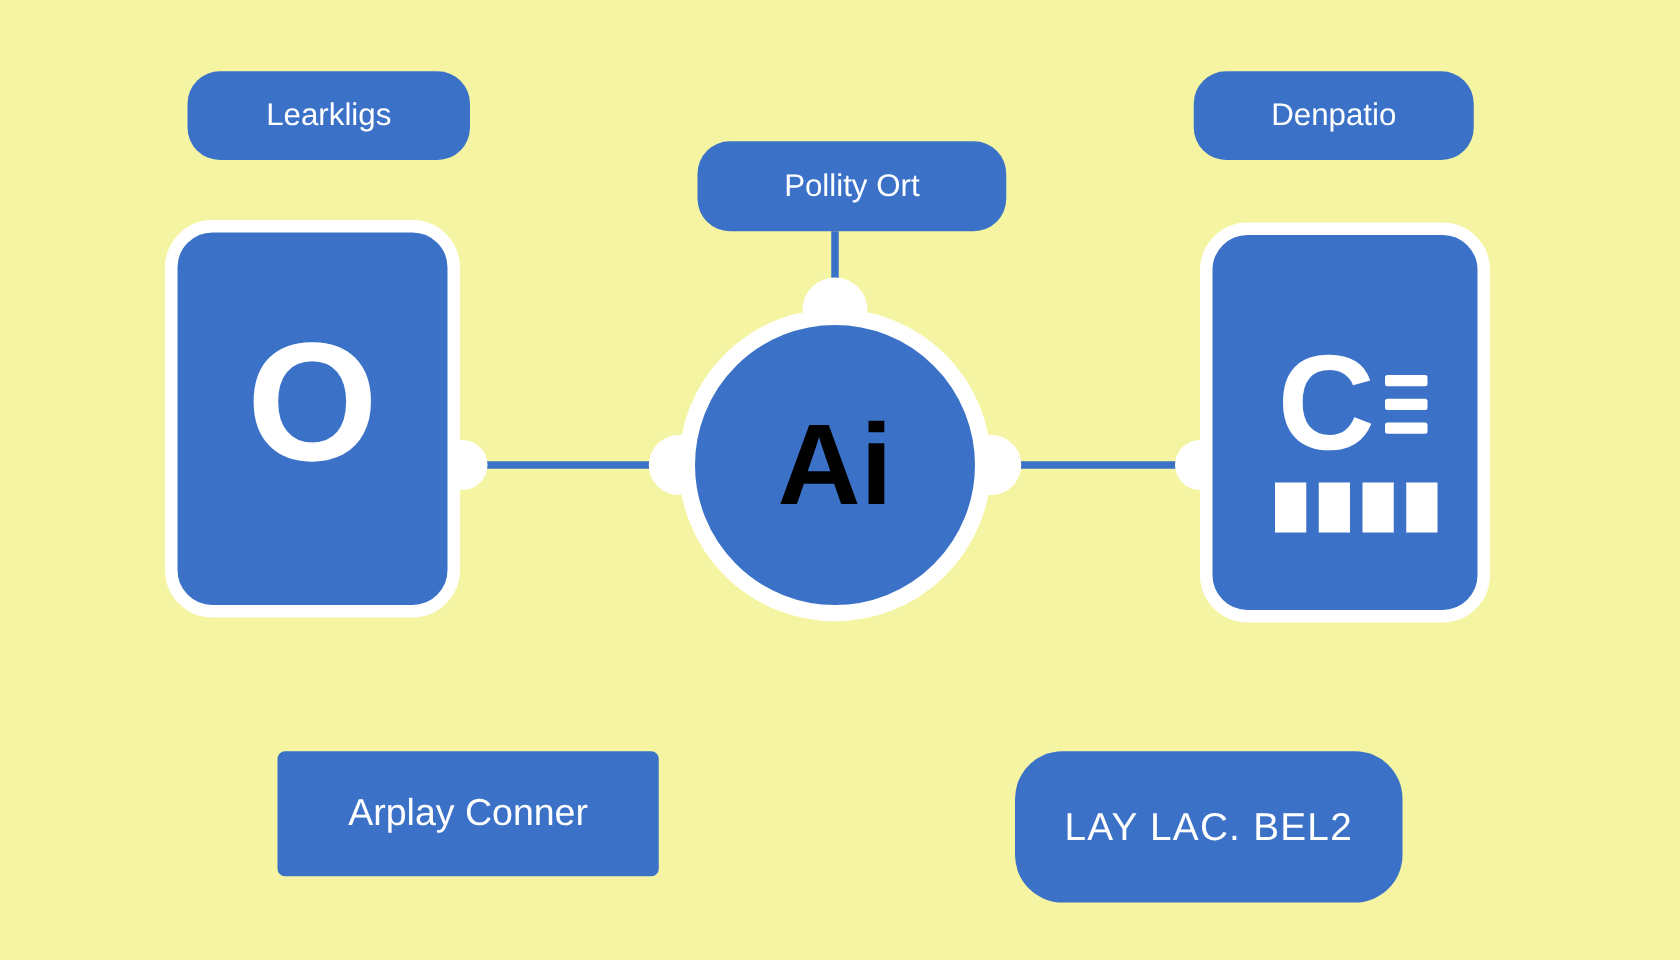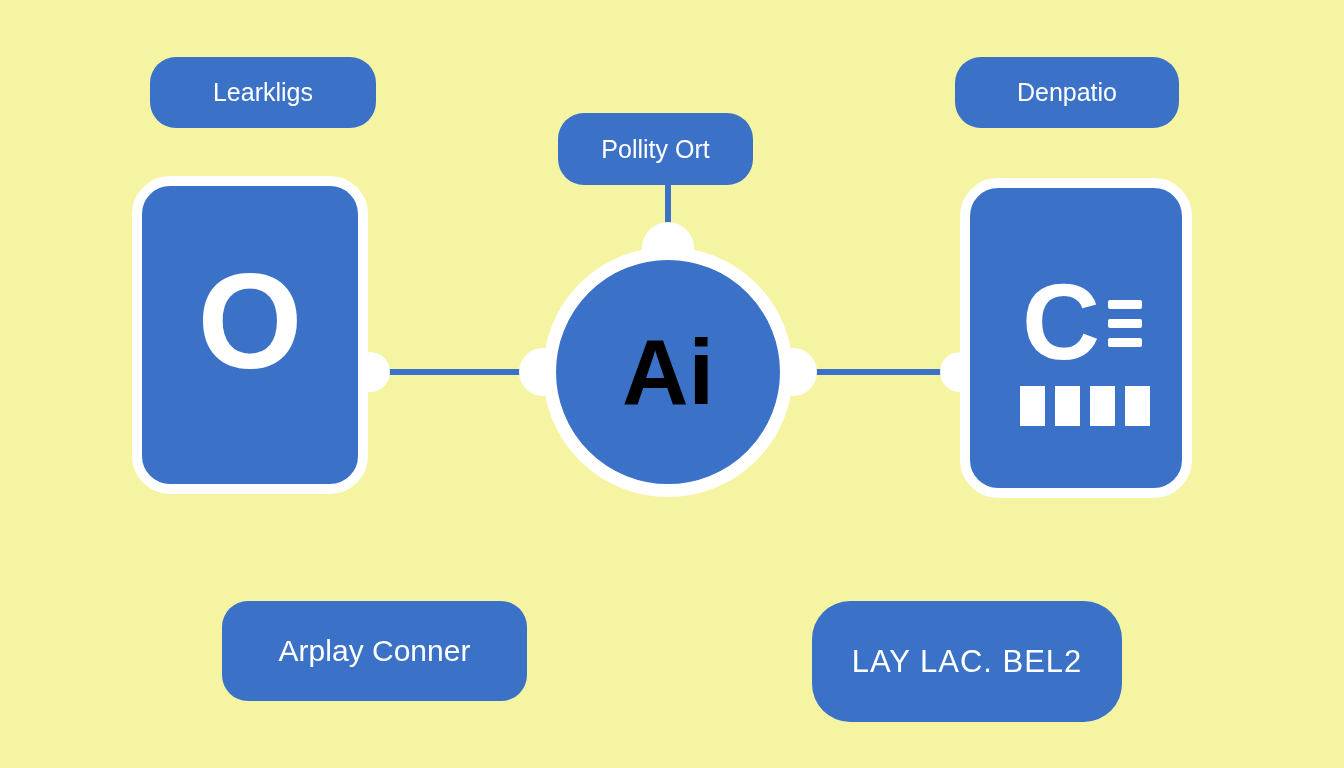--- a/index.html
+++ b/index.html
@@ -28,23 +28,23 @@
   .n-circle-right { left: 769px; top: 348px; width: 48px; height: 48px; }
   .n-right-card   { left: 940px; top: 352px; width: 40px; height: 40px; }
   
   .pill {
     position: absolute; z-index: 3;
     background: #3B72C8; color: #FFFFFF;
     display: flex; align-items: center; justify-content: center;
     font-weight: 400;
   }
   .pill-top-left     { left: 150px; top: 57px;  width: 226px; height: 71px;  border-radius: 26px; font-size: 25px; }
-  .pill-top-center   { left: 558px; top: 113px; width: 195px; height: 72px;  border-radius: 26px; font-size: 25px; }
+  .pill-top-center   { left: 558px; top: 113px; width: 247px; height: 72px;  border-radius: 26px; font-size: 25px; }
   .pill-top-right    { left: 955px; top: 57px;  width: 224px; height: 71px;  border-radius: 26px; font-size: 25px; }
-  .pill-bottom-left  { left: 222px; top: 601px; width: 305px; height: 100px; border-radius: 26px; font-size: 30px; }
+  .pill-bottom-left  { left: 222px; top: 601px; width: 305px; height: 100px; border-radius: 6px; font-size: 30px; }
   .pill-bottom-right { left: 812px; top: 601px; width: 310px; height: 121px; border-radius: 38px; font-size: 31px; letter-spacing: 1px; }
   
   .card {
     position: absolute; z-index: 3;
     background: #3B72C8;
     border: 10px solid #FFFFFF;
     border-radius: 38px;
     box-sizing: border-box;
     color: #FFFFFF;
   }

